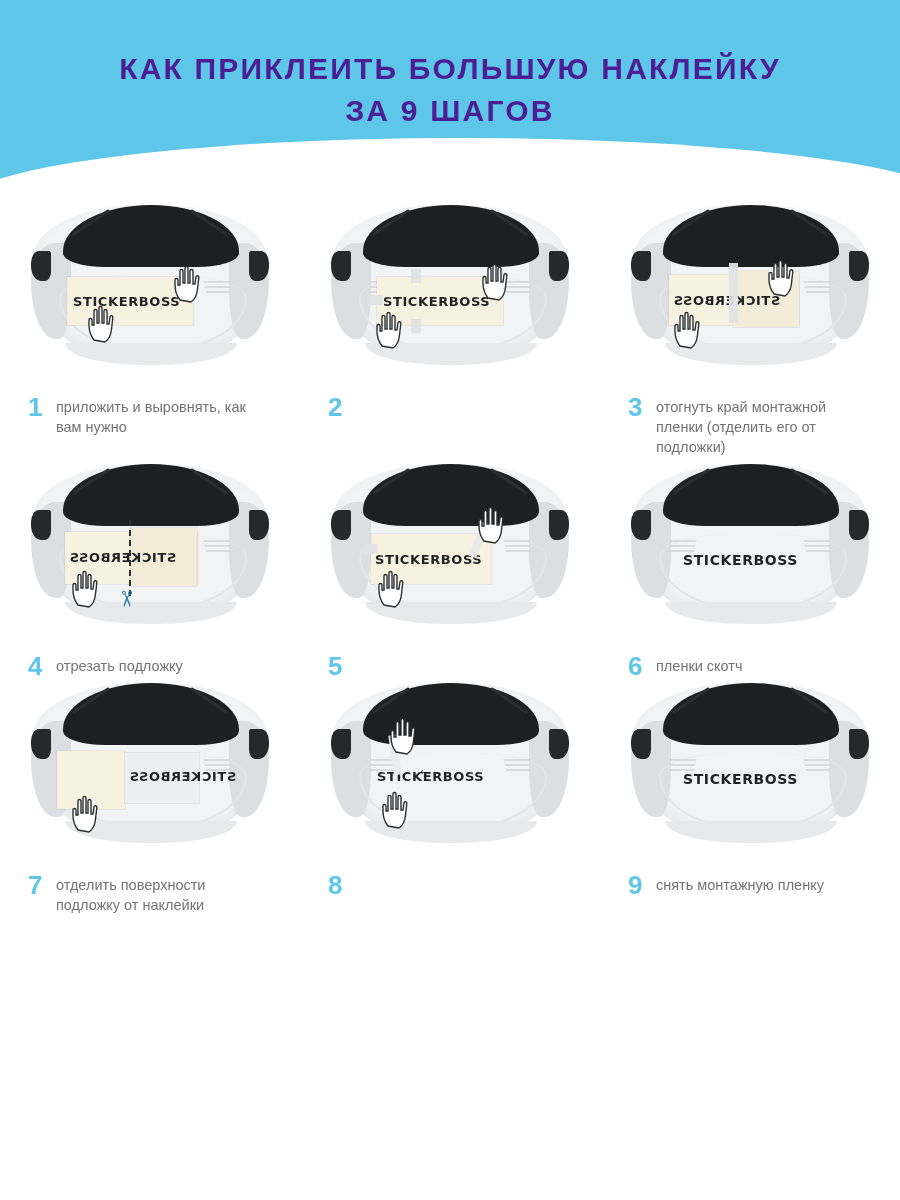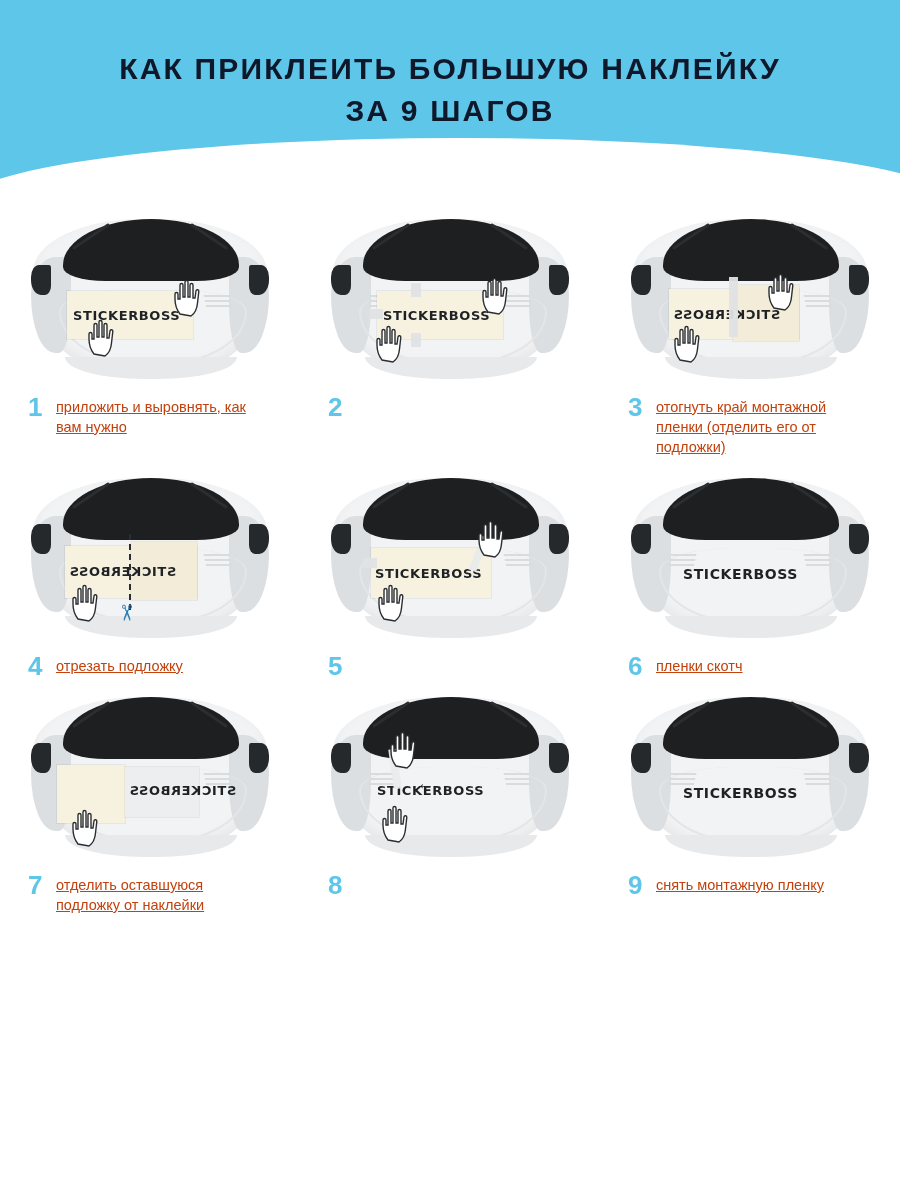--- a/index.html
+++ b/index.html
@@ -20,21 +20,21 @@
     width: 900px;
     height: 180px;
     background: #5ec6e8;
     overflow: hidden;
   }
   .header-inner {
     padding-top: 48px;
     text-align: center;
   }
   .header-title-line {
-    color: #0f172a;
+    color: #4c1d95;
     font-weight: bold;
     font-size: 30px;
     letter-spacing: 2.2px;
     line-height: 42px;
     text-transform: uppercase;
   }
   
   .swoosh {
     position: absolute;
     left: -40px;
@@ -76,21 +76,21 @@
     width: 276px;
     height: 185px;
     margin: 0 auto;
     overflow: hidden;
   }
 
   
   .car {
     position: absolute;
     left: 50%;
-    top: 15px;
+    top: 1px;
     transform: translateX(-50%);
     width: 250px;
     height: 170px;
     text-align: right;
   }
   .car-body {
     position: absolute;
     left: 8px;
     top: 6px;
     width: 234px;
@@ -229,25 +229,24 @@
   }
   .step-num {
     color: #5ec6e8;
     font-weight: bold;
     font-size: 26px;
     line-height: 20px;
     width: 28px;
     flex: 0 0 28px;
   }
   .step-text {
-    color: #c2410c;
+    color: #737373;
     font-size: 14.5px;
     line-height: 20px;
     max-width: 215px;
-    text-decoration: underline;
   }
 </style>
 </head>
 <body>
 
 <div class="header">
   <div class="header-inner">
     <div class="header-title-line">КАК ПРИКЛЕИТЬ БОЛЬШУЮ НАКЛЕЙКУ</div>
     <div class="header-title-line">ЗА 9 ШАГОВ</div>
   </div>
@@ -501,21 +500,21 @@
 
           <div class="hand" style="left:44px; top:116px;">
             <svg viewBox="0 0 34 40" fill="#ffffff" stroke="#2b2e31" stroke-width="1.4">
               <path d="M9 37 C5 32 4 26 4 22 L4 17 C4 15 7 15 7 17 L7 22 L9 22 L9 8 C9 6 12 6 12 8 L12 20 L14 20 L14 5 C14 3 17 3 17 5 L17 20 L19 20 L19 8 C19 6 22 6 22 8 L22 21 L24 21 L25 14 C25.4 12 28 12.5 27.8 14.5 L26.5 26 C26 32 23 37 20 39 Z"></path>
             </svg>
           </div>
         </div>
       </div>
       <div class="caption">
         <div class="step-num">7</div>
-        <div class="step-text">отделить оставшуюся подложку от наклейки</div>
+        <div class="step-text">отделить поверхности подложку от наклейки</div>
       </div>
     </div>
 
     <div class="cell">
       <div class="illus-wrap">
         <div class="car">
           <div class="car-body"></div>
           <div class="car-shade-l"></div>
           <div class="car-shade-r"></div>
           <div class="windshield"></div>

